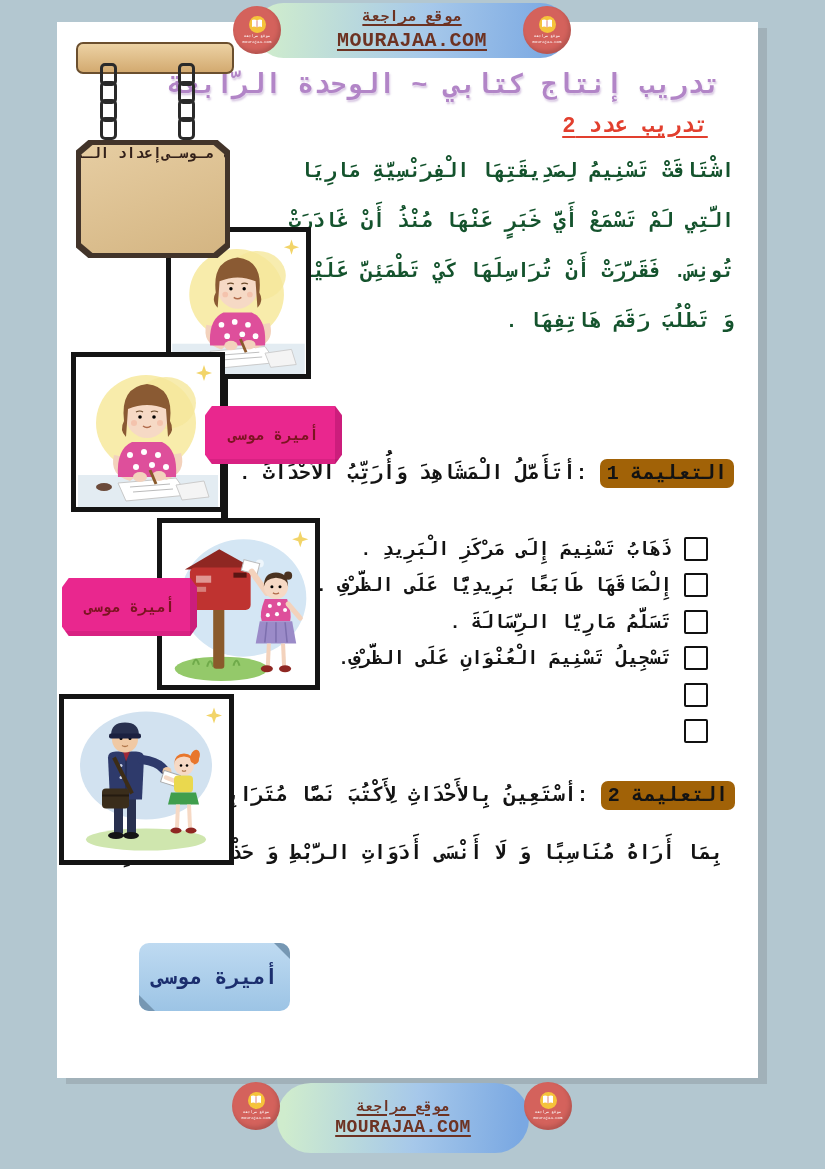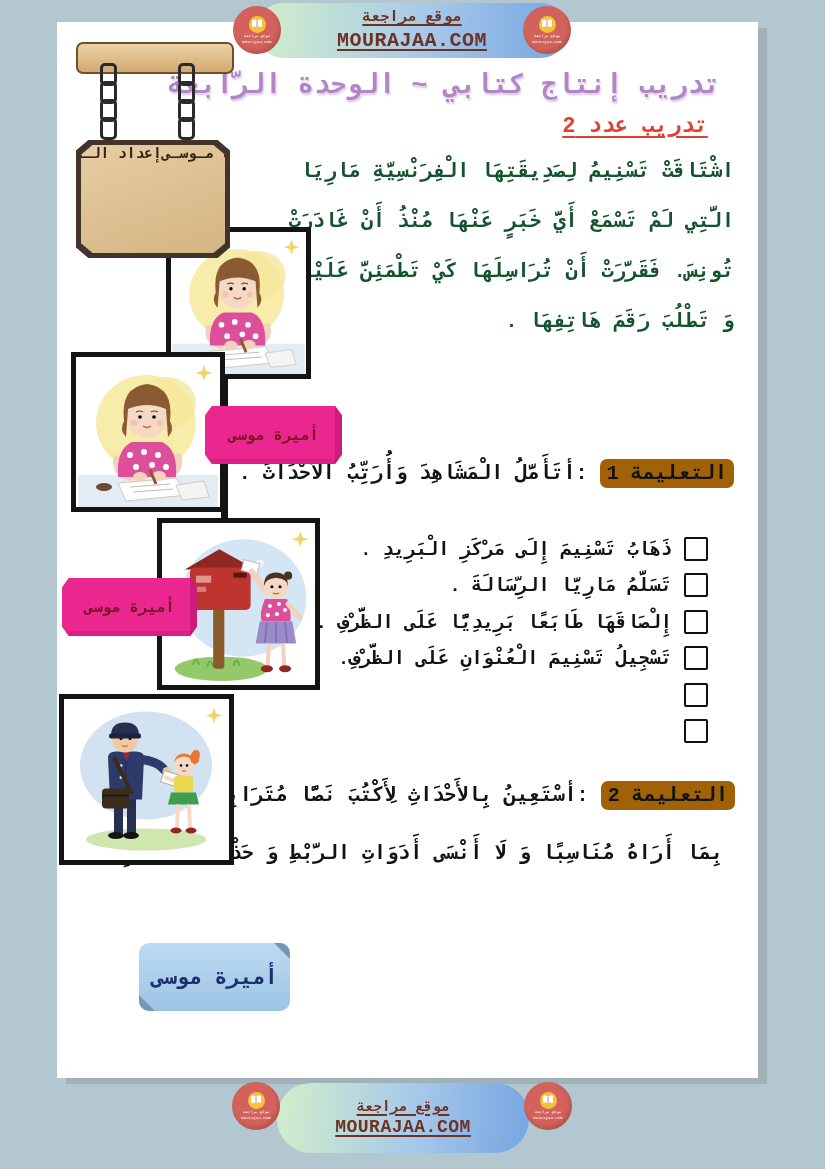--- a/index.html
+++ b/index.html
@@ -318,25 +318,25 @@
     <span>:أتَأَمَّلُ الْمَشَاهِدَ وَأُرَتِّبُ الْأَحْدَاثَ .</span>
   </div>
 
   <div class="checklist">
     <div class="check-row">
       <span class="checkbox"></span>
       <span class="check-text">ذَهَابُ تَسْنِيمَ إِلَى مَرْكَزِ الْبَرِيدِ .</span>
     </div>
     <div class="check-row">
       <span class="checkbox"></span>
+      <span class="check-text">إِلْصَاقَهَا طَابَعًا بَرِيدِيًّا عَلَى الظَّرْفِ .</span>
+    </div>
+    <div class="check-row">
+      <span class="checkbox"></span>
       <span class="check-text">تَسَلَّمُ مَارِيَّا الرِّسَالَةَ .</span>
-    </div>
-    <div class="check-row">
-      <span class="checkbox"></span>
-      <span class="check-text">إِلْصَاقَهَا طَابَعًا بَرِيدِيًّا عَلَى الظَّرْفِ .</span>
     </div>
     <div class="check-row">
       <span class="checkbox"></span>
       <span class="check-text">تَسْجِيلُ تَسْنِيمَ الْعُنْوَانِ عَلَى الظَّرْفِ.</span>
     </div>
     <div class="check-row">
       <span class="checkbox"></span>
     </div>
     <div class="check-row">
       <span class="checkbox"></span>

